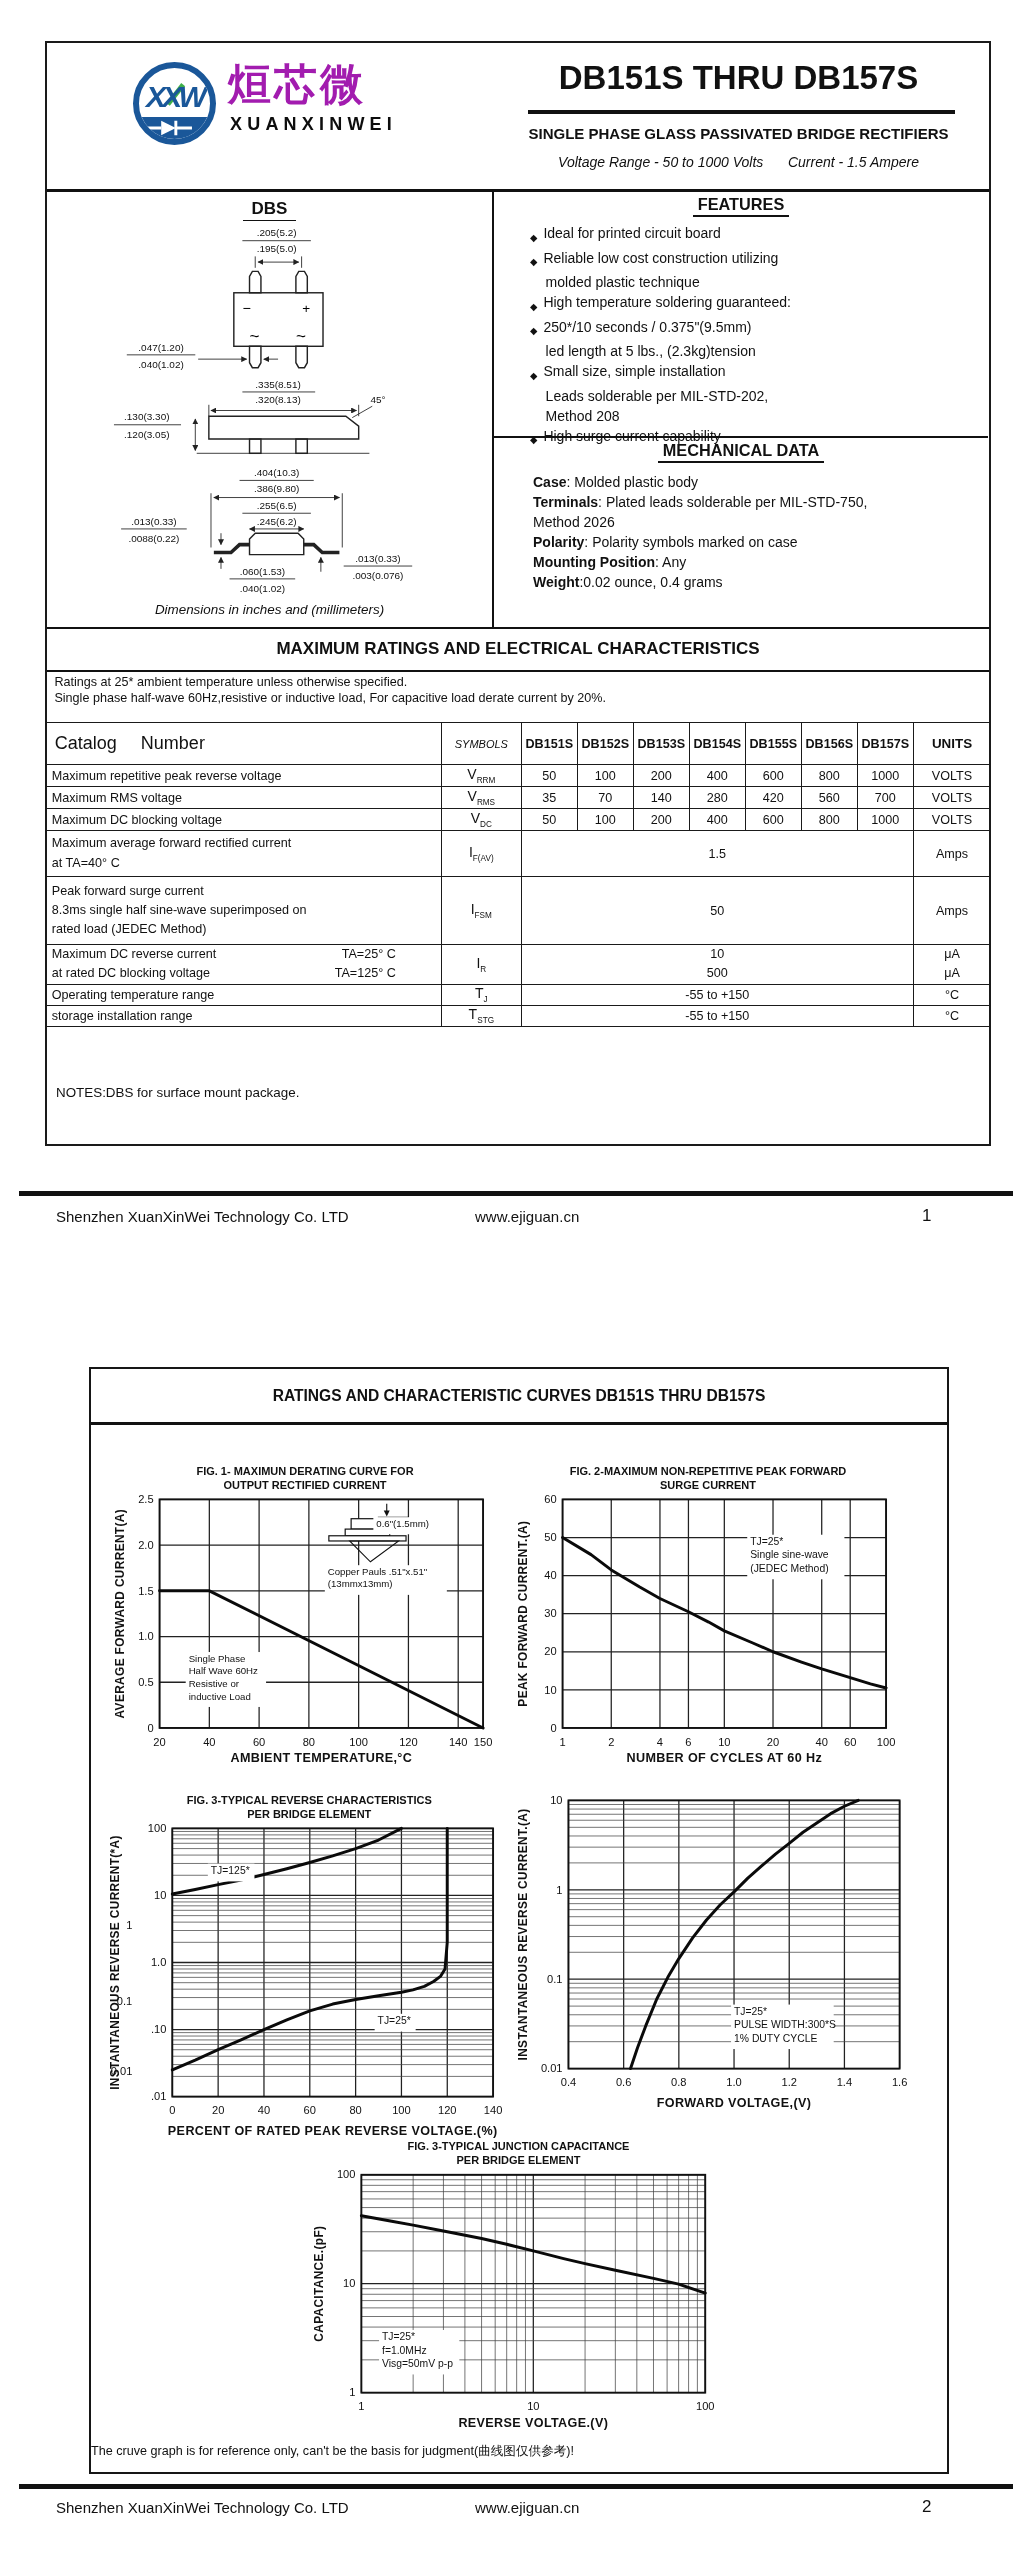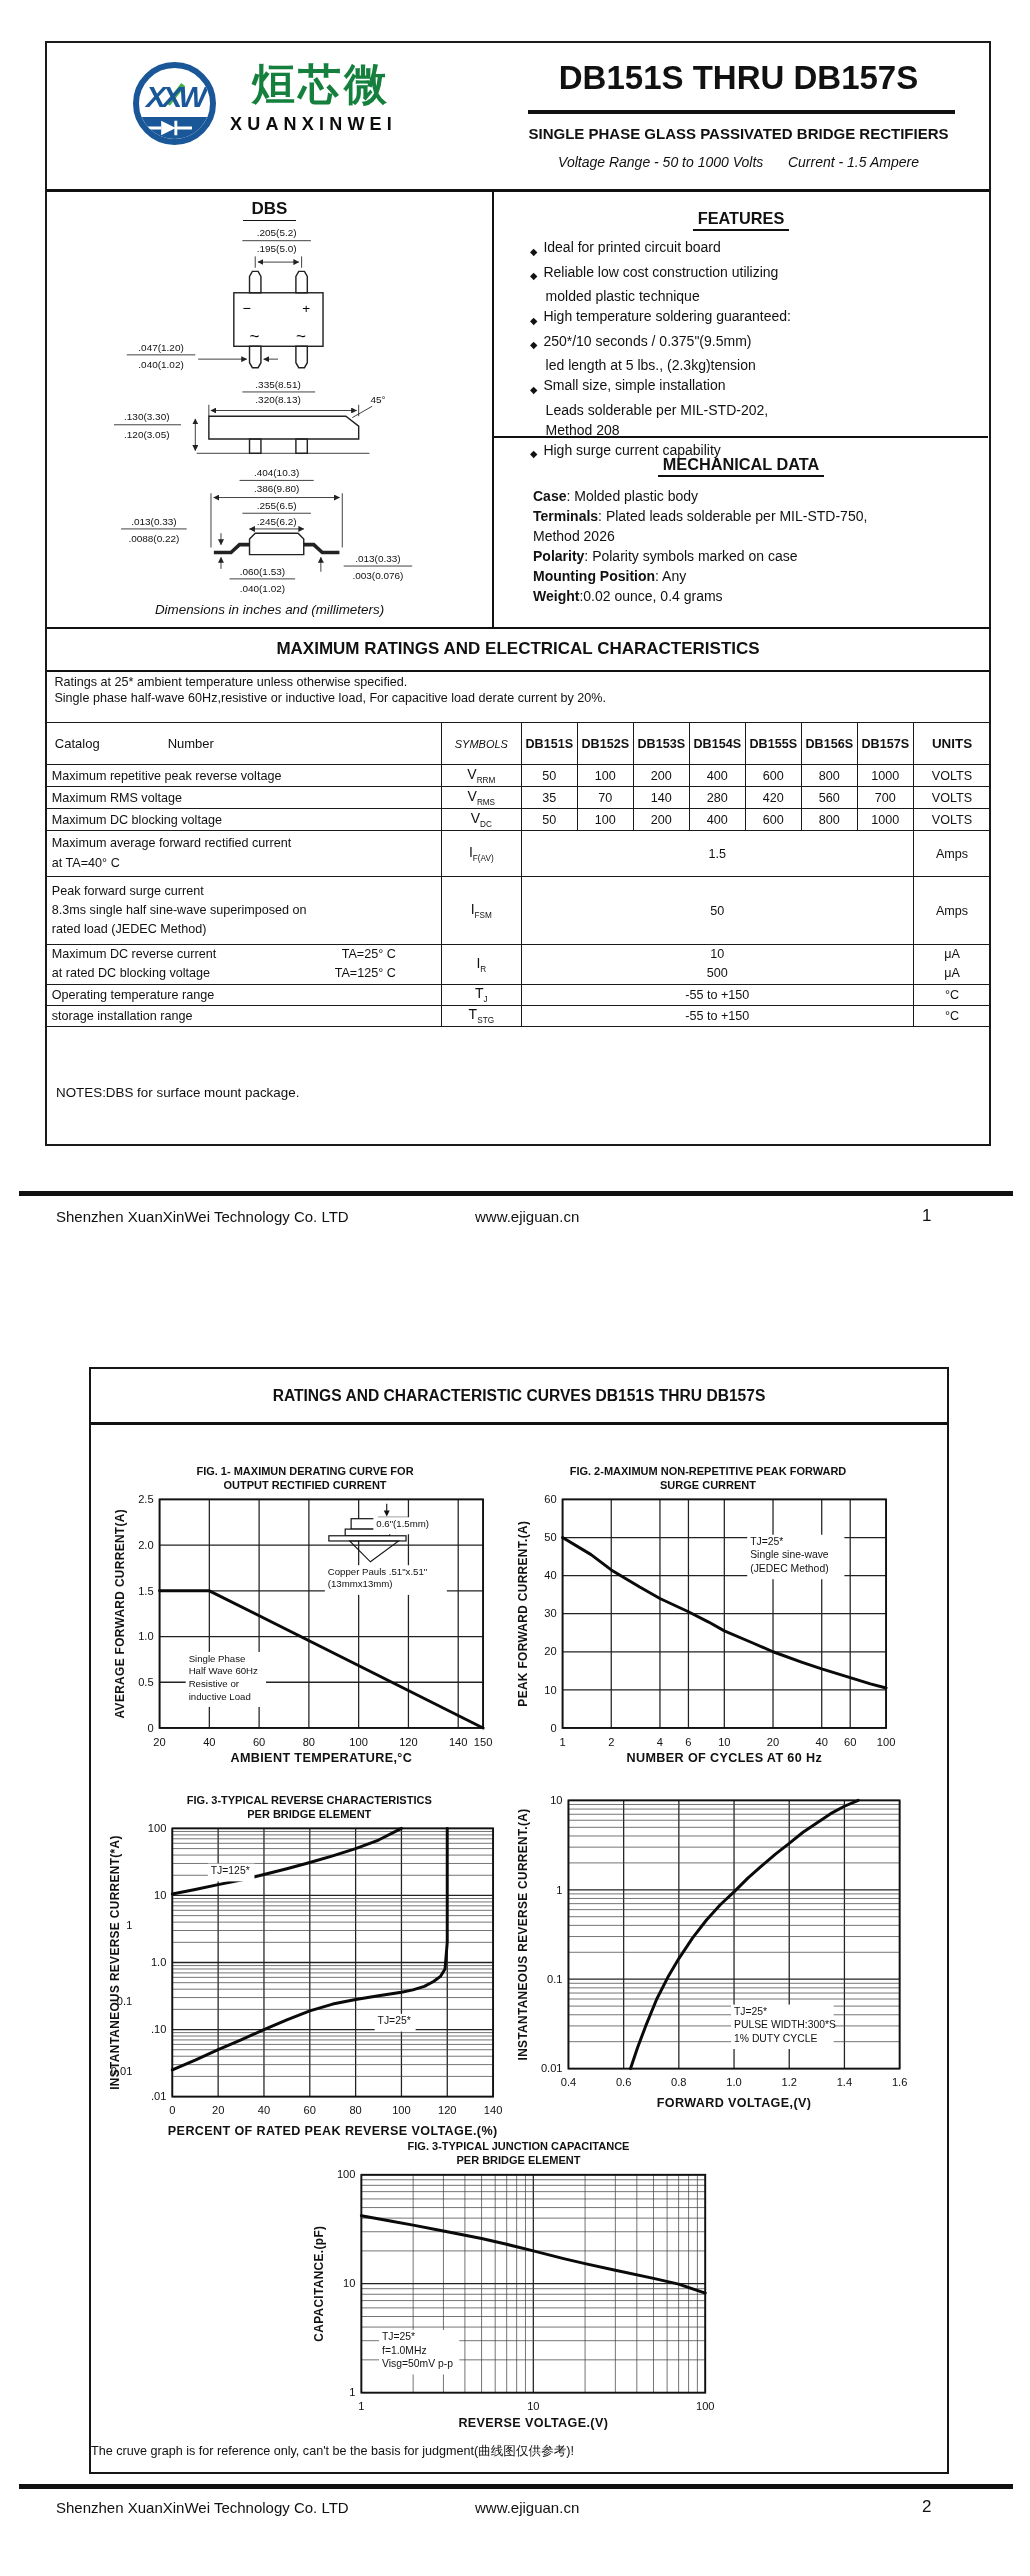--- a/index.html
+++ b/index.html
@@ -5,61 +5,61 @@
   html,body{margin:0;padding:0;background:#f6f6f6;}
   body{width:1031px;height:2576px;position:relative;font-family:"Liberation Sans",sans-serif;color:#111;}
   .canvas{position:absolute;inset:0;background:#ffffff;overflow:hidden;}
   
   .frame1{position:absolute;left:45px;top:41px;width:942px;height:1101px;border:2.2px solid #1a1a1a;}
   .p1-header{position:absolute;top:0;left:0;right:0;height:146px;border-bottom:3px solid #111;}
   .logo-circle{position:absolute;left:86px;top:19.3px;width:71px;height:71px;border:6px solid #1a5799;border-radius:50%;overflow:hidden;background:#fff;}
   .logo-letters{position:absolute;left:0;right:0;top:12px;text-align:center;font-weight:800;font-style:italic;font-size:30px;color:#1a5799;letter-spacing:-3.7px;}
   .logo-accent{position:absolute;left:34px;top:13.4px;width:5.2px;height:25px;background:#3faf49;transform:rotate(38deg);}
   .logo-bottom{position:absolute;left:0;right:0;bottom:0;height:22px;background:#1a5799;}
-  .logo-cn{position:absolute;left:181px;top:13.4px;font-size:43px;font-weight:700;color:#15803d;letter-spacing:3px;font-family:"DejaVu Sans",sans-serif;margin-left:24px;}
+  .logo-cn{position:absolute;left:181px;top:13.4px;font-size:43px;font-weight:700;color:#a21caf;letter-spacing:3px;font-family:"DejaVu Sans",sans-serif;}
   .logo-en{position:absolute;left:183px;top:71px;font-size:18px;font-weight:700;letter-spacing:5.2px;color:#0d0d0d;}
   .ds-title{position:absolute;left:445px;top:16.3px;width:493px;text-align:center;font-size:33px;font-weight:800;letter-spacing:0px;}
   .ds-rule{position:absolute;left:481px;top:67px;width:427px;height:3.7px;background:#111;}
   .ds-sub{position:absolute;left:445px;top:82px;width:493px;text-align:center;font-size:15px;font-weight:700;}
   .ds-range{position:absolute;left:445px;top:111px;width:493px;text-align:center;font-size:14px;font-style:italic;}
   .ds-range span{margin:0 10.4px;}
   
   .p1-left{position:absolute;top:149px;left:0;width:445px;height:435px;border-right:2.2px solid #111;}
   .dbs-title{position:absolute;top:7.4px;left:0;width:445px;text-align:center;font-size:17px;font-weight:800;}
   .dbs-title span{border-bottom:1.5px solid #111;padding:0 9px 1.5px 9px;}
   .pkg{position:absolute;top:33px;left:0;}
   .pkg-caption{position:absolute;bottom:10.4px;left:0;width:445px;text-align:center;font-size:13.4px;font-style:italic;}
   .pkg line,.pkg polyline{stroke:#222;}
   .pkg text.dim{font-size:14px;text-anchor:middle;fill:#111;}
   .pkg .shape{fill:none;stroke:#222;stroke-width:2;}
   .pkg .thin{stroke-width:1.2;}
   
   .p1-right{position:absolute;top:149px;left:447px;width:494px;height:244px;border-bottom:2.2px solid #111;}
-  .sec-title{width:100%;text-align:center;font-size:16.3px;font-weight:800;margin-top:17px;}
+  .sec-title{width:100%;text-align:center;font-size:16.3px;font-weight:800;margin-top:3px;}
   .sec-title span{border-bottom:2.2px solid #111;padding:0 4.5px 1.5px 4.5px;}
   .feat-list{margin:9px 0 0 36px;font-size:14px;line-height:20px;}
   .fl{display:flex;}
   .fl .di{font-size:9.6px;margin:4.5px 6px 0 0;}
   .fl.cont{padding-left:15.6px;}
   .p1-mech{position:absolute;top:395px;left:447px;width:494px;height:188px;}
   .mech-lines{margin:12px 0 17px 39px;font-size:14px;line-height:20px;}
   
   .band{position:absolute;top:584px;left:0;right:0;height:41px;border-top:2.2px solid #111;border-bottom:2.2px solid #111;text-align:center;font-size:17px;font-weight:800;line-height:39px;}
   .rnotes{position:absolute;top:631px;left:7.4px;font-size:12.6px;line-height:16.3px;}
   .rt-wrap{position:absolute;top:679px;left:-2.2px;right:-2.2px;}
   table.rt{border-collapse:collapse;width:100%;table-layout:fixed;}
   .rt td{border:1.5px solid #1a1a1a;padding:0 3px;font-size:12.6px;vertical-align:middle;}
   .rt .pcell{text-align:left;padding-left:6px;}
   .rt .ccell{text-align:center;}
   .rt .sym{font-size:14px;}
   .rt sub{font-size:8.2px;}
   .rt .devh{font-weight:700;text-align:center;font-size:12.6px;}
   .rt .symh{font-style:italic;font-size:11px;text-align:center;}
   .rt .unitsh{font-weight:700;text-align:center;font-size:13.4px;}
-  .cat-row{display:flex;gap:68px;align-items:flex-end;font-size:13px;padding-left:3px;}
+  .cat-row{display:flex;gap:24px;align-items:flex-end;font-size:18px;padding-left:3px;}
   .twoline{line-height:19.3px;}
   .condline{display:flex;justify-content:space-between;padding-right:42px;}
   .tnotes{position:absolute;top:1042px;left:9px;font-size:13.4px;}
   
   .hr-thick{position:absolute;left:18.5px;width:994px;height:4.5px;background:#111;}
   .footer-co{position:absolute;left:56px;font-size:15px;}
   .footer-site{position:absolute;left:475px;font-size:15px;}
   .footer-page{position:absolute;left:922px;font-size:17px;}
   
   .frame2{position:absolute;left:89px;top:1367px;width:856px;height:1103px;border:2.2px solid #161616;}

